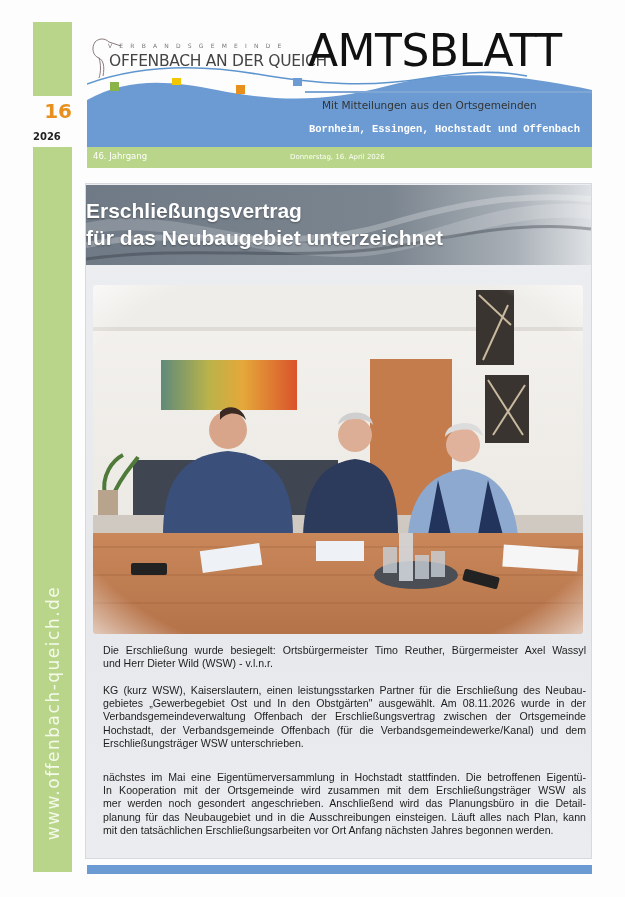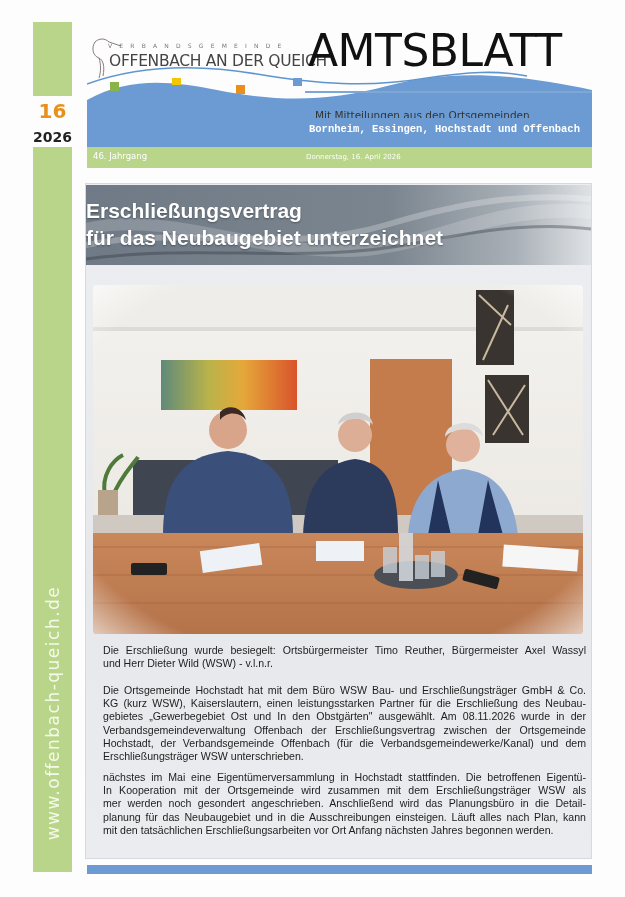--- a/index.html
+++ b/index.html
@@ -1,35 +1,35 @@
 <!DOCTYPE html>
 <html><head>
 <meta charset="utf-8">
 <style>
   html, body { margin:0; padding:0; }
   body { width:625px; height:897px; background:#fdfdfd; position:relative; overflow:hidden; font-family:"Liberation Sans", sans-serif; }
   .abs { position:absolute; }
   
   .side-top { left:33px; top:22px; width:39px; height:74px; background:#b9d58a; }
   .side-bottom { left:33px; top:147px; width:39px; height:725px; background:#b9d58a; }
-  .issue-num { left:33px; top:99px; width:39px; text-align:center; color:#e8901e; font-family:"DejaVu Sans", sans-serif; font-weight:bold; font-size:20px; line-height:24px; }
-  .issue-year { left:33px; top:130px; width:39px; text-align:center; color:#222; font-family:"DejaVu Sans", sans-serif; font-weight:bold; font-size:14px; line-height:14px; }
+  .issue-num { left:33px; top:99px; width:39px; text-align:right; color:#e8901e; font-family:"DejaVu Sans", sans-serif; font-weight:bold; font-size:20px; line-height:24px; }
+  .issue-year { left:33px; top:130px; width:39px; text-align:left; color:#222; font-family:"DejaVu Sans", sans-serif; font-weight:bold; font-size:10px; line-height:14px; }
   .side-url { left:33px; top:560px; width:39px; height:305px; }
   .side-url span { position:absolute; left:50%; top:50%; transform:translate(-50%,-50%) rotate(-90deg); white-space:nowrap; color:#f4f9ea; font-family:"DejaVu Sans", sans-serif; font-size:17px; letter-spacing:1.5px; }
   
   .logo-small { left:108px; top:42px; font-family:"DejaVu Sans", sans-serif; font-size:6px; letter-spacing:7.2px; color:#777; }
   .logo-big { left:109px; top:52px; font-family:"DejaVu Sans", sans-serif; font-size:15.5px; color:#444; letter-spacing:-0.3px; }
   .title { left:308px; top:26px; font-family:"DejaVu Sans", sans-serif; font-size:44px; line-height:50px; color:#111; letter-spacing:-0.5px; }
   .title-rule { left:305px; top:91px; width:287px; height:2px; background:#7ea7d6; }
-  .subtitle { left:315px; top:99px; font-family:"DejaVu Sans", sans-serif; font-size:10.5px; color:#333;margin-top:10px; }
+  .subtitle { left:322px; top:99px; font-family:"DejaVu Sans", sans-serif; font-size:10.5px; color:#333; }
   .blue-band { left:87px; top:118px; width:505px; height:29px; background:#6b9bd2; }
   .towns { left:309px; top:123px; font-family:Liberation Mono, monospace; font-weight:bold; font-size:10.5px; color:#fff; }
   .green-band { left:87px; top:147px; width:505px; height:21px; background:#b9d58a; }
   .jahrgang { left:93px; top:151px; font-family:"DejaVu Sans", sans-serif; font-size:8.5px; color:#fff; }
-  .date { left:306px; top:153px; font-family:"DejaVu Sans", sans-serif; font-size:7px; color:#fbfff5; }
+  .date { left:290px; top:153px; font-family:"DejaVu Sans", sans-serif; font-size:7px; color:#fbfff5; }
   .wave-svg { left:87px; top:20px; }
   
   .article { left:85px; top:183px; width:507px; height:676px; background:linear-gradient(180deg,#eceef1 0%,#e6e8eb 60%,#ebecef 100%); border:1px solid #d6d9dd; box-sizing:border-box; }
   .banner { left:86px; top:185px; width:505px; height:80px; background:linear-gradient(90deg,#6f7a86 0%,#7b858f 60%,#a9b0b7 85%,#dfe2e5 100%); overflow:hidden; }
   .banner-title { left:86px; top:197px; width:505px; text-align:left; color:#fff; font-weight:bold; font-size:21px; line-height:27px; text-shadow:0 1px 2px rgba(0,0,0,0.35); }
   .photo { left:93px; top:285px; width:490px; height:349px; overflow:hidden; border-radius:4px; box-shadow:0 0 6px rgba(255,255,255,0.9) inset; }
   .caption { left:93px; top:644px; width:493px; font-size:10.6px; line-height:13.2px; color:#1d1d1d; }
   .para { left:93px; width:493px; font-size:10.6px; line-height:13.2px; color:#1d1d1d; text-align:justify; }
   .p1 { top:684px; }
   .p2 { top:771px; }
@@ -169,21 +169,20 @@
     <rect width="490" height="349" fill="url(#vign)"></rect>
   </svg>
 </div>
 
 <div class="abs caption">
   <span class="j" style="text-align:justify;text-align-last:justify">Die Erschließung wurde besiegelt: Ortsbürgermeister Timo Reuther, Bürgermeister Axel Wassyl</span>
   <span>und Herr Dieter Wild (WSW) - v.l.n.r.</span>
 </div>
 
 <div class="abs para p1">
-  <span class="j">Die Ortsgemeinde Hochstadt hat mit dem Büro WSW Bau- und Erschließungsträger GmbH &amp; Co.</span>
   <span class="j">KG (kurz WSW), Kaiserslautern, einen leistungsstarken Partner für die Erschließung des Neubau-</span>
   <span class="j">gebietes „Gewerbegebiet Ost und In den Obstgärten" ausgewählt. Am 08.11.2026 wurde in der</span>
   <span class="j">Verbandsgemeindeverwaltung Offenbach der Erschließungsvertrag zwischen der Ortsgemeinde</span>
   <span class="j">Hochstadt, der Verbandsgemeinde Offenbach (für die Verbandsgemeindewerke/Kanal) und dem</span>
   <span>Erschließungsträger WSW unterschrieben.</span>
 </div>
 
 <div class="abs para p2">
   <span class="j">nächstes im Mai eine Eigentümerversammlung in Hochstadt stattfinden. Die betroffenen Eigentü-</span>
   <span class="j">In Kooperation mit der Ortsgemeinde wird zusammen mit dem Erschließungsträger WSW als</span>

